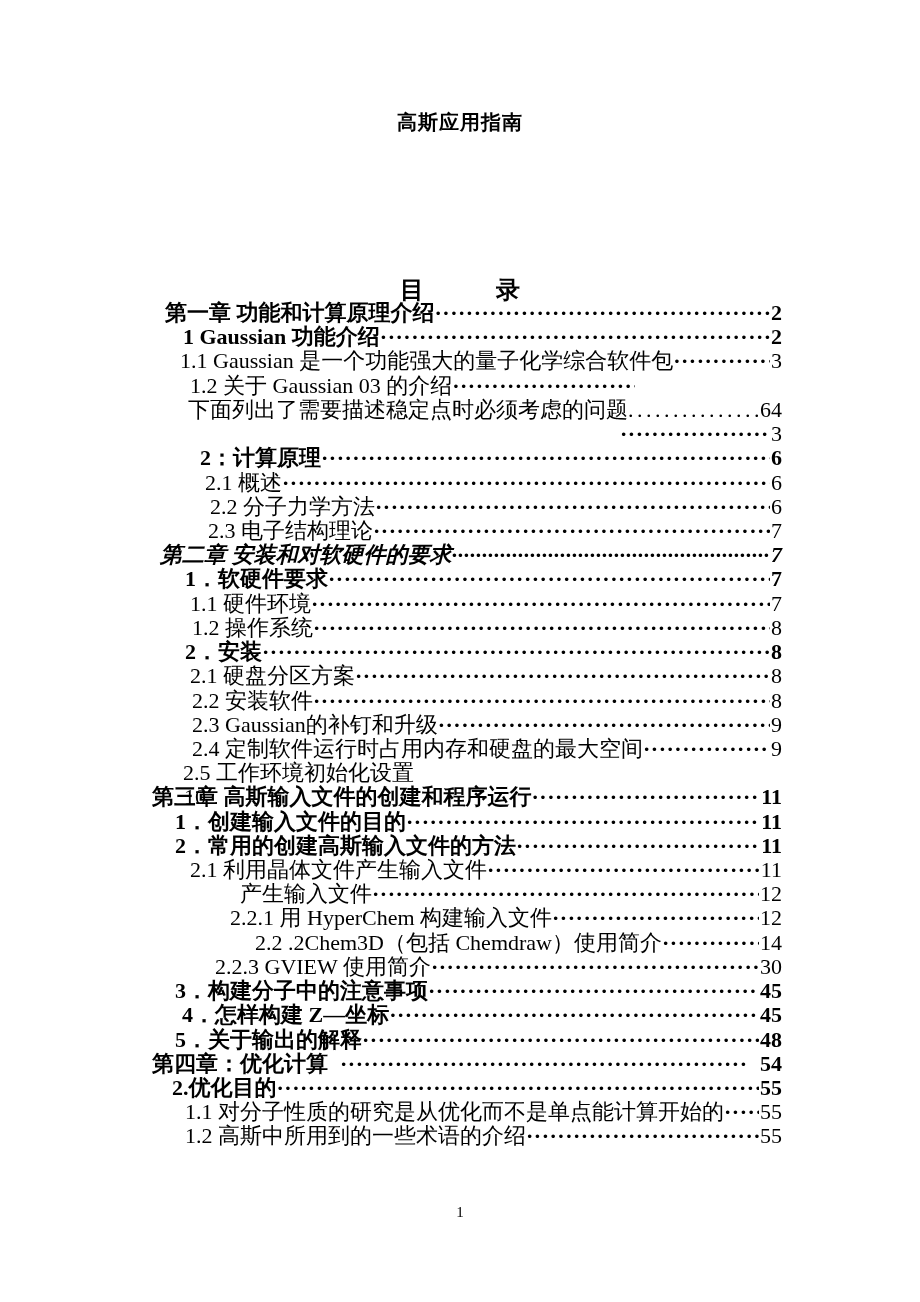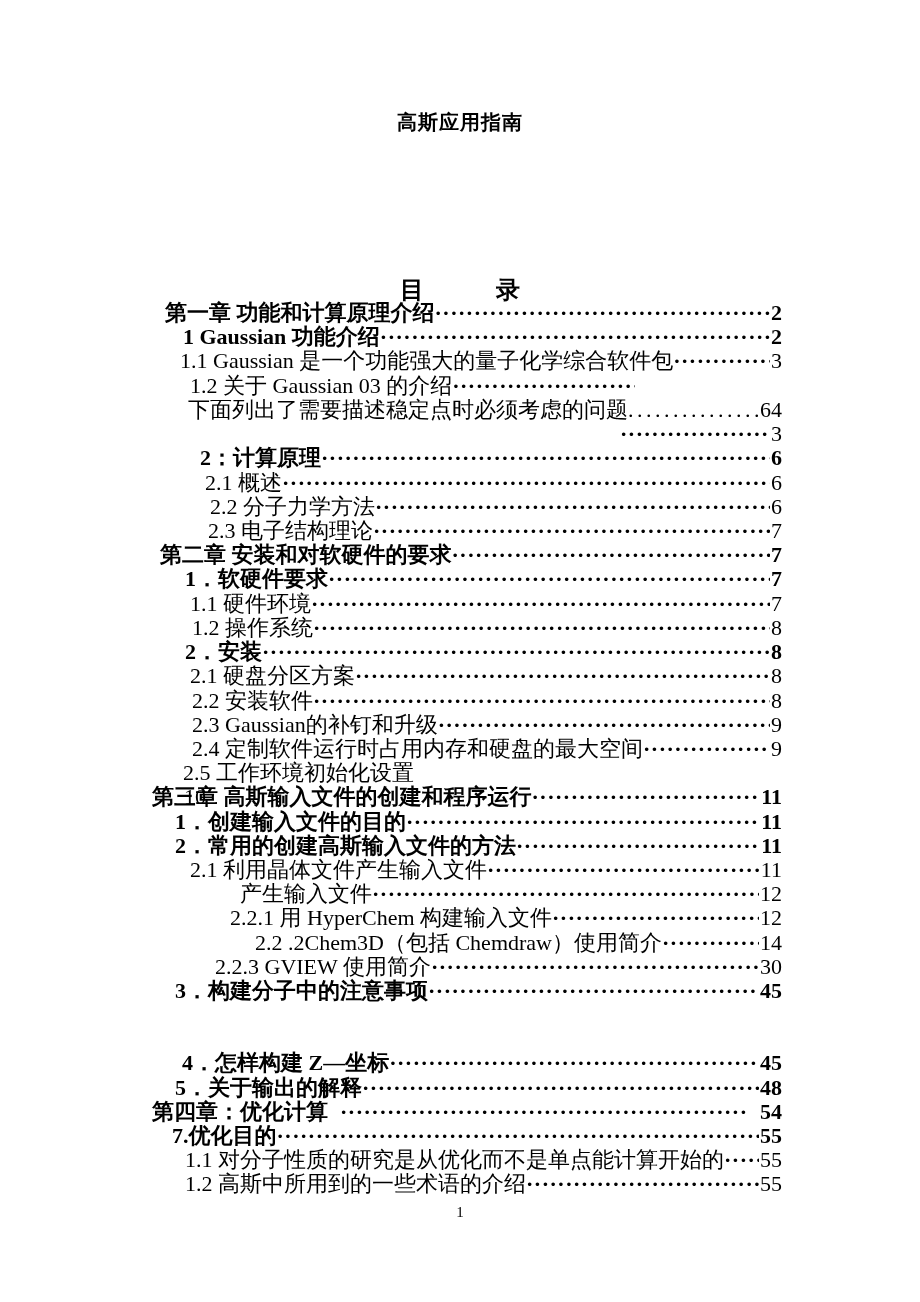--- a/index.html
+++ b/index.html
@@ -117,21 +117,21 @@
       <div class="row" style="padding-left: 60px;">
         <span class="t">2.2 分子力学方法</span>
         <span class="leader ld"></span>
         <span class="p">6</span>
       </div>
       <div class="row" style="padding-left: 58px;">
         <span class="t">2.3 电子结构理论</span>
         <span class="leader ld"></span>
         <span class="p">7</span>
       </div>
-      <div class="row b" style="padding-left: 10px;">
+      <div class="row b" style="padding-left: 10px; font-style: italic;">
         <span class="t">第二章 安装和对软硬件的要求 </span>
         <span class="leader ld"></span>
         <span class="p">7</span>
       </div>
       <div class="row b" style="padding-left: 35px;">
         <span class="t">1．软硬件要求</span>
         <span class="leader ld"></span>
         <span class="p">7</span>
       </div>
       <div class="row" style="padding-left: 40px;">
@@ -212,37 +212,37 @@
       <div class="row" style="padding-left: 65px;">
         <span class="t">2.2.3 GVIEW 使用简介</span>
         <span class="leader ld"></span>
         <span class="p">30</span>
       </div>
       <div class="row b" style="padding-left: 25px;">
         <span class="t">3．构建分子中的注意事项</span>
         <span class="leader ld"></span>
         <span class="p">45</span>
       </div>
-      <div class="row b" style="padding-left: 32px; margin-top: 48px;">
+      <div class="row b" style="padding-left: 32px;">
         <span class="t">4．怎样构建 Z—坐标</span>
         <span class="leader ld"></span>
         <span class="p">45</span>
       </div>
       <div class="row b" style="padding-left: 25px;">
         <span class="t">5．关于输出的解释</span>
         <span class="leader ld"></span>
         <span class="p">48</span>
       </div>
       <div class="row b" style="padding-left: 2px; gap: 12px;">
         <span class="t">第四章：优化计算</span>
         <span class="leader ld"></span>
         <span class="p">54</span>
       </div>
       <div class="row b" style="padding-left: 22px;">
-        <span class="t">7.优化目的 </span>
+        <span class="t">2.优化目的 </span>
         <span class="leader ld"></span>
         <span class="p">55</span>
       </div>
       <div class="row" style="padding-left: 35px;">
         <span class="t">1.1 对分子性质的研究是从优化而不是单点能计算开始的</span>
         <span class="leader ld"></span>
         <span class="p">55</span>
       </div>
       <div class="row" style="padding-left: 35px;">
         <span class="t">1.2 高斯中所用到的一些术语的介绍</span>

